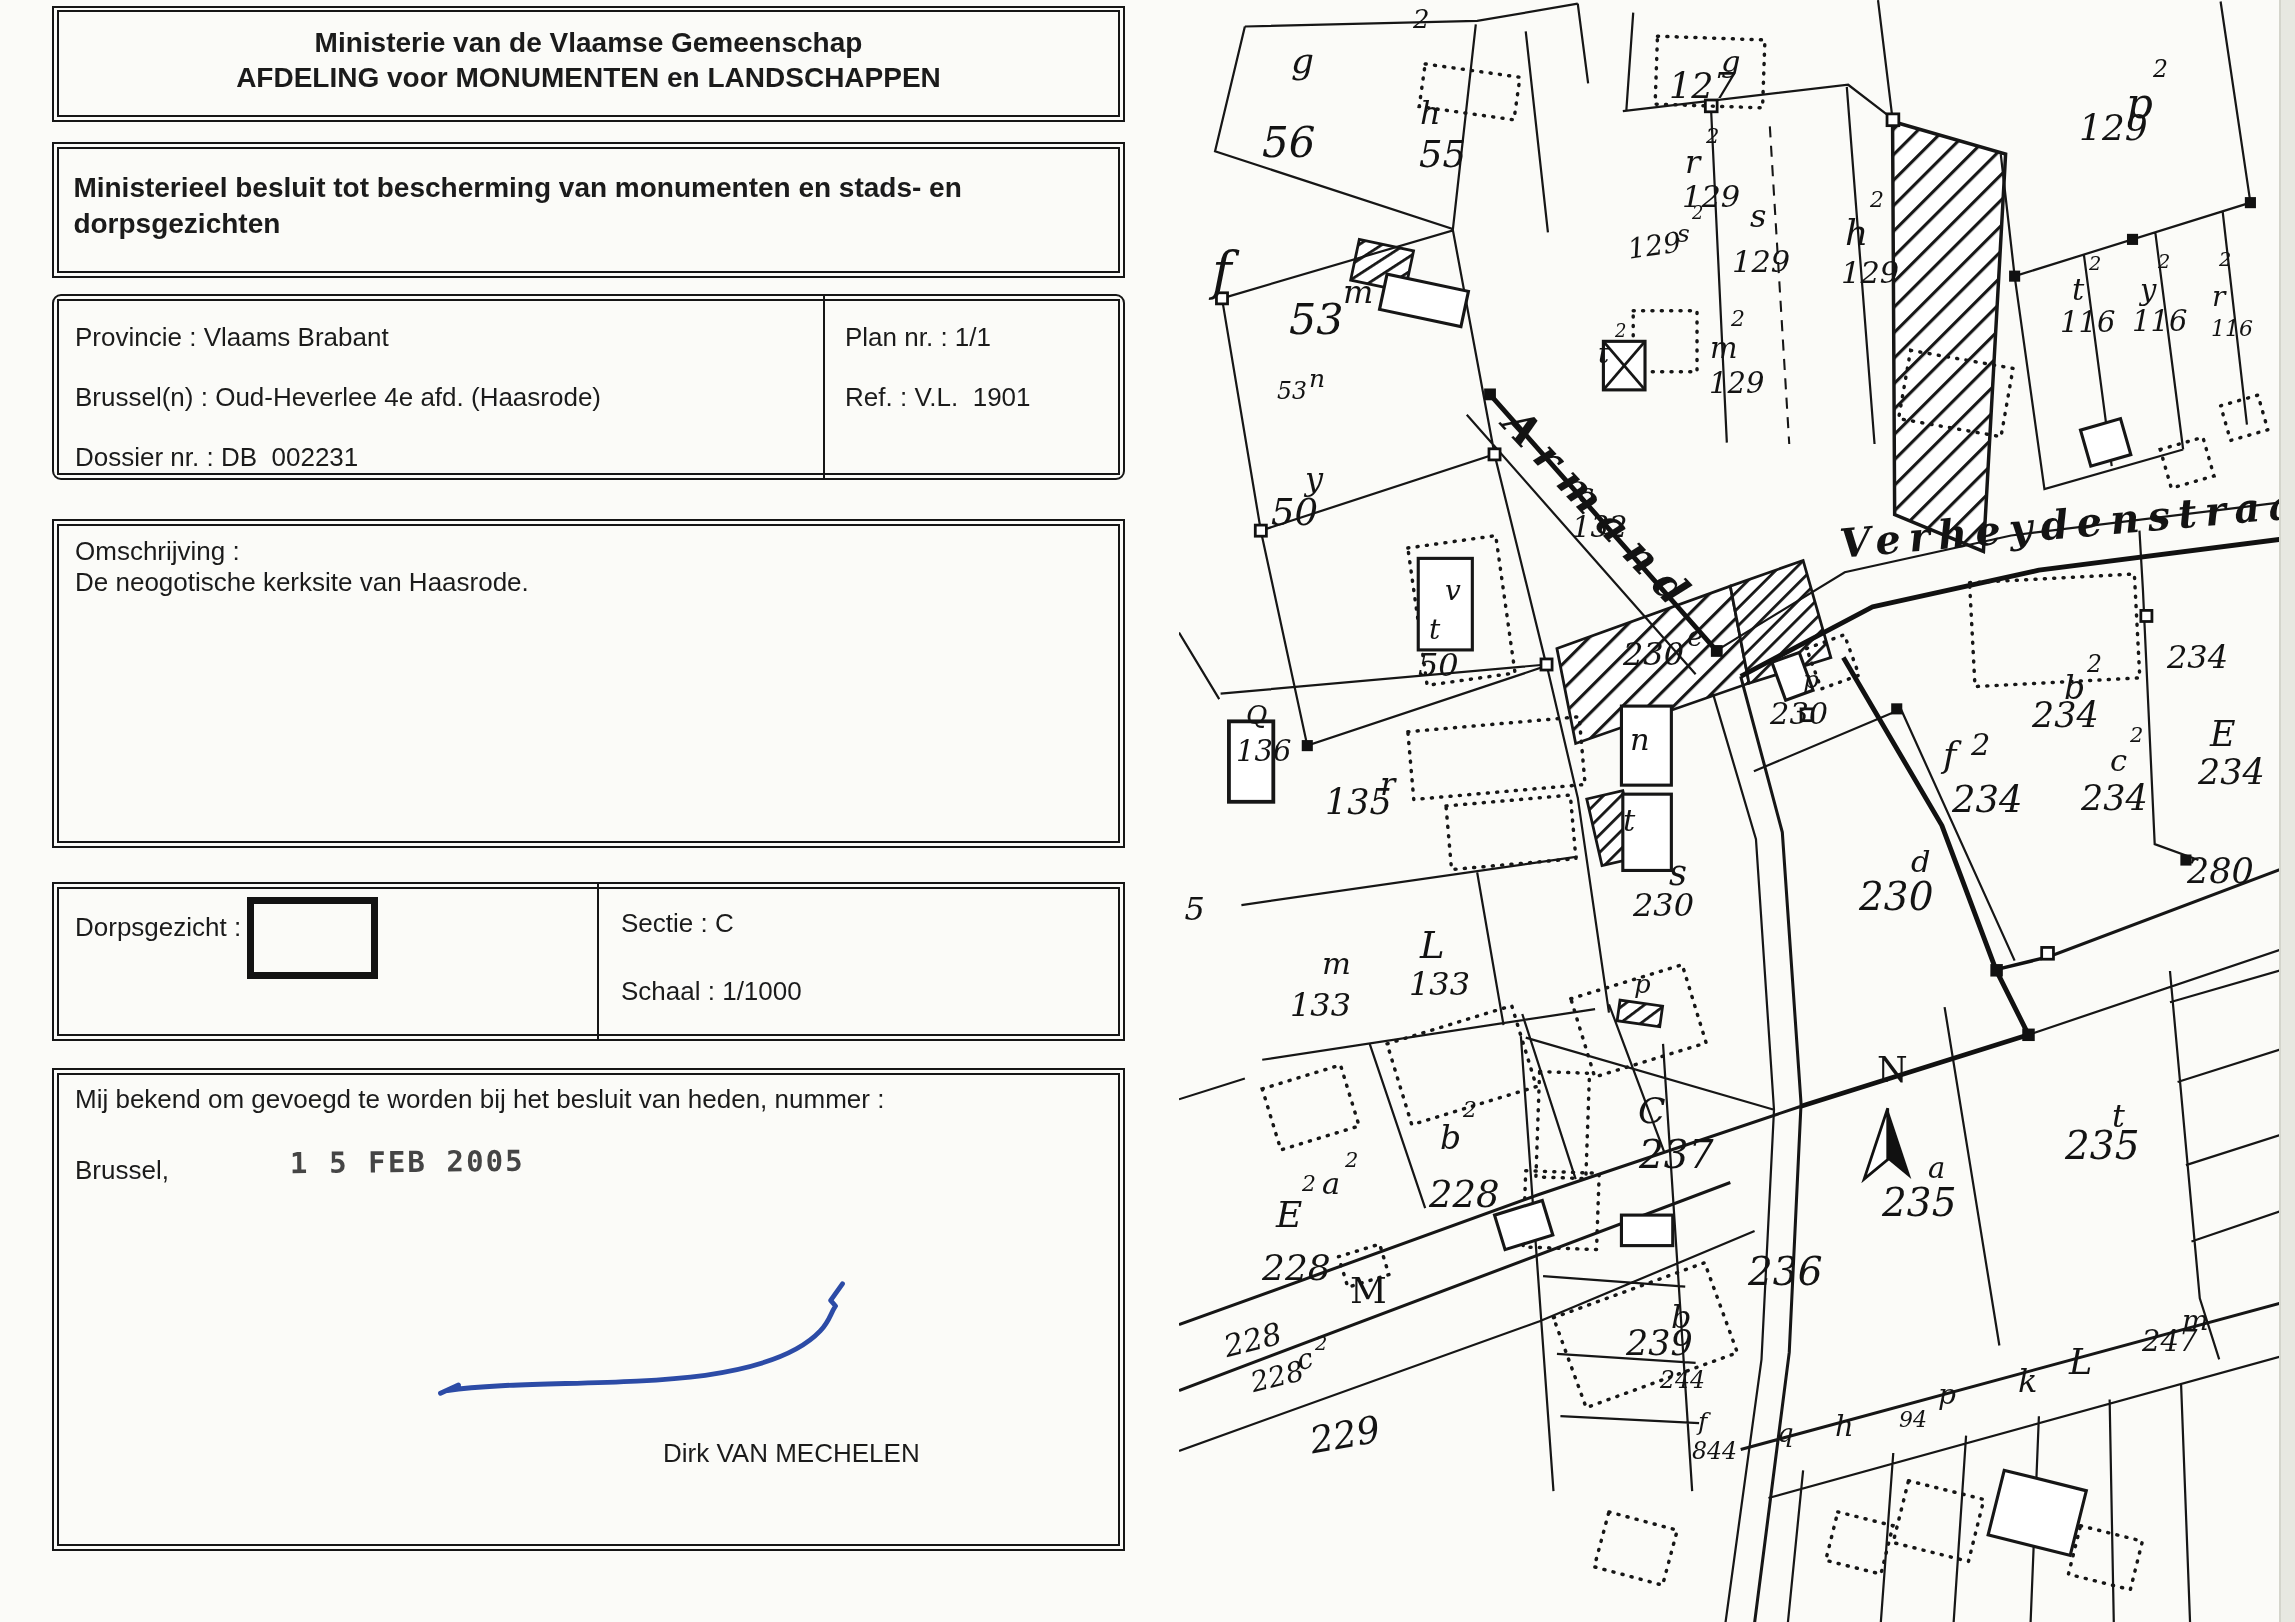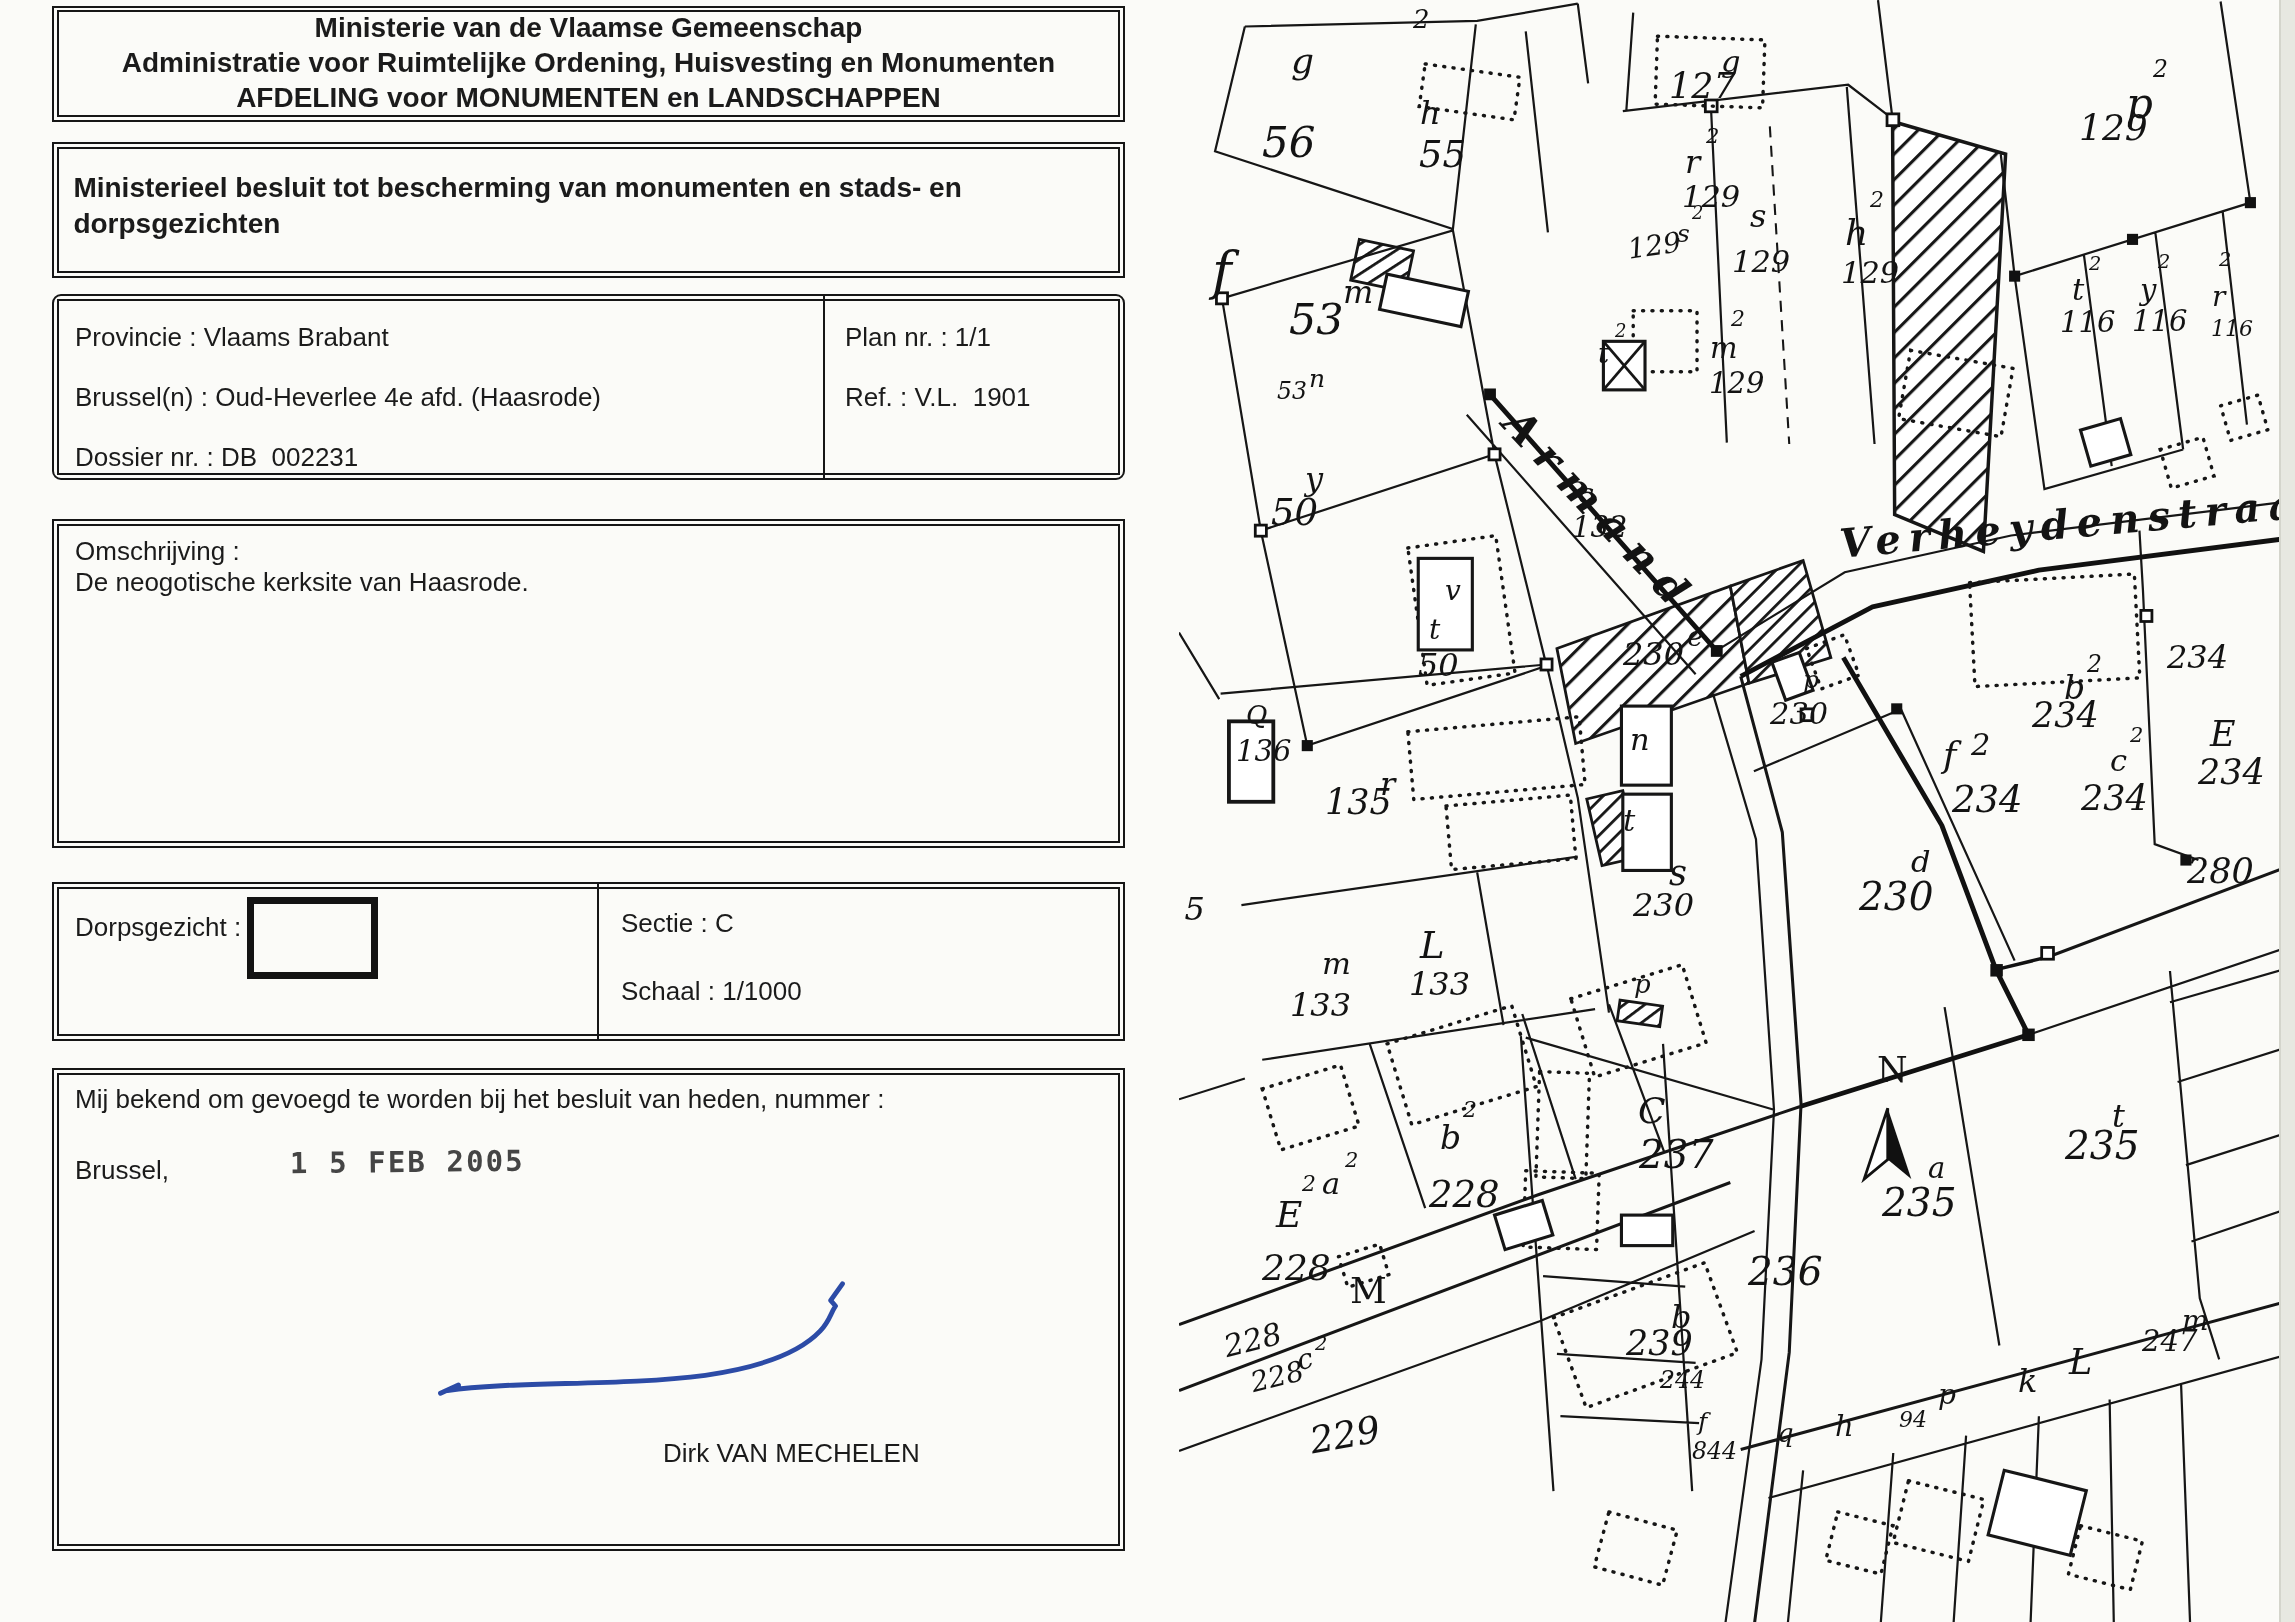--- a/index.html
+++ b/index.html
@@ -4,21 +4,21 @@
 <style>
   html,body{margin:0;padding:0;background:#f7f7f3;}
   #page{position:relative;width:2295px;height:1623px;background:#fbfbf8;overflow:hidden;
         font-family:"Liberation Sans", sans-serif;color:#1b1b1b;}
   
   .dbox{position:absolute;border:2.1px solid #161616;}
   .dbox::before{content:"";position:absolute;inset:2.8px;border:2.1px solid #161616;pointer-events:none;}
   .bxt{position:absolute;font-size:26px;white-space:pre;}
   #box-header{left:52px;top:5.5px;width:1069px;height:112px;text-align:center;}
   #box-header .hl{position:relative;font-weight:bold;font-size:28px;line-height:35px;}
-  #hwrap{padding-top:2px;}
+  #hwrap{padding-top:17px;}
   #box-title{left:52px;top:142px;width:1069px;height:132px;}
   #box-title div{position:absolute;left:19.4px;top:26px;width:922px;font-weight:bold;font-size:28px;line-height:36px;}
   #box-info{left:52px;top:294px;width:1069px;height:182px;border-radius:9px;}
   #info-divider{position:absolute;left:769px;top:0;width:2.1px;height:100%;background:#161616;}
   #box-omschrijving{left:52px;top:519px;width:1069px;height:325px;}
   #box-dorpsgezicht{left:52px;top:882px;width:1069px;height:155px;}
   #dg-divider{position:absolute;left:543px;top:0;width:2.1px;height:100%;background:#161616;}
   #dg-checkbox{position:absolute;left:193px;top:12.5px;width:117px;height:68px;border:7px solid #131313;}
   #box-signature{left:52px;top:1068px;width:1069px;height:479px;}
   #stamp{position:absolute;left:236px;top:75px;font-family:"DejaVu Sans Mono", monospace;
@@ -40,21 +40,20 @@
 </head>
 <body>
 
 <div id="page">
 
   <div>
 
     <div class="dbox" id="box-header">
       <div id="hwrap">
         <div class="hl">Ministerie van de Vlaamse Gemeenschap</div>
-        <div class="hl">Administratie voor Ruimtelijke Ordening, Huisvesting en Monumenten</div>
         <div class="hl">AFDELING voor MONUMENTEN en LANDSCHAPPEN</div>
       </div>
     </div>
 
     <div class="dbox" id="box-title">
       <div>Ministerieel besluit tot bescherming van monumenten en stads- en dorpsgezichten</div>
     </div>
 
     <div class="dbox" id="box-info">
       <div id="info-divider"></div>

